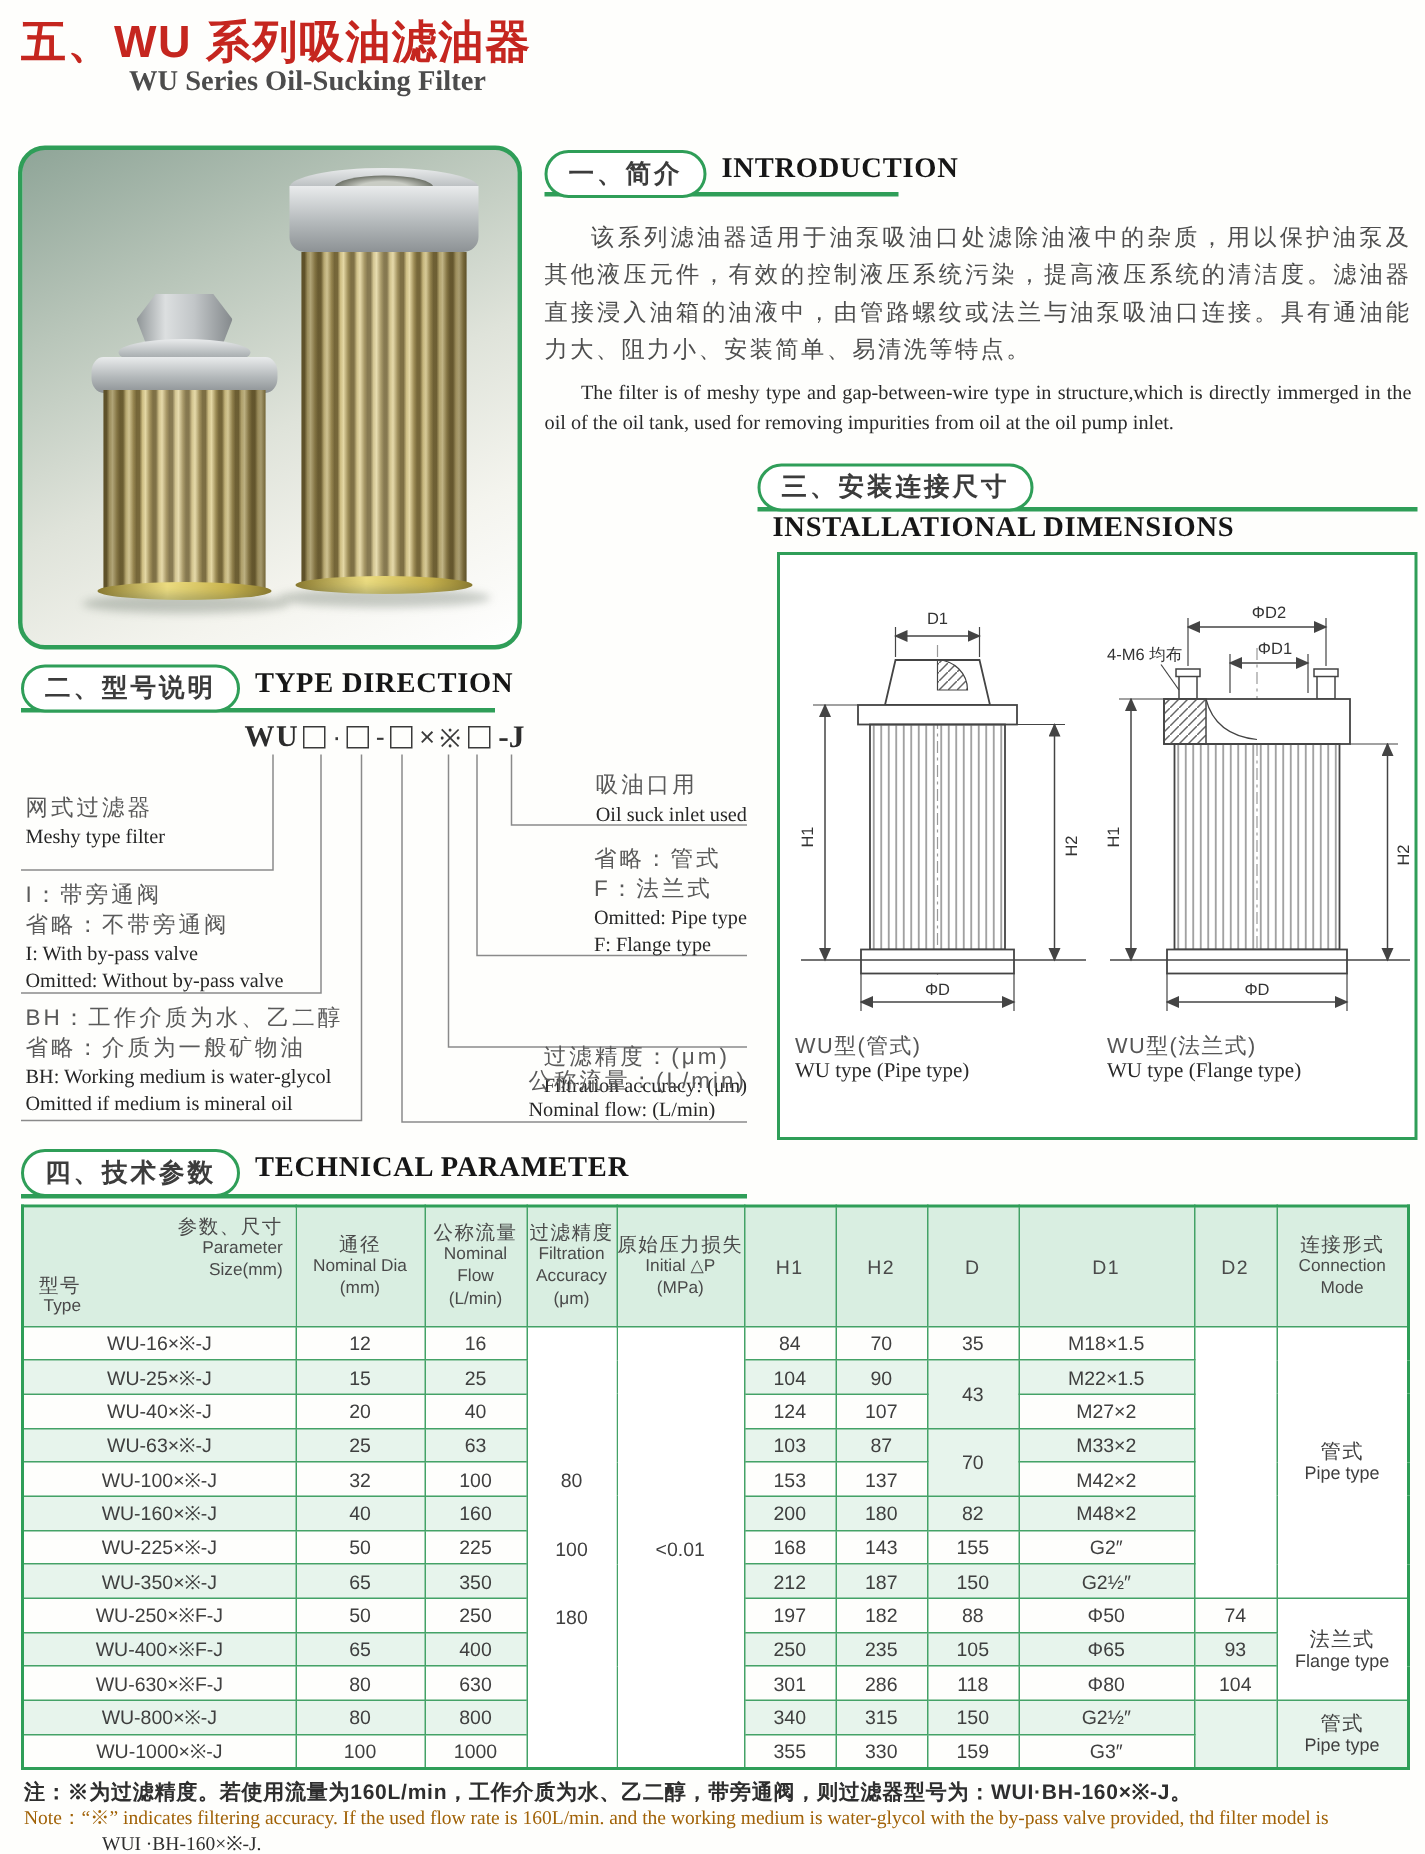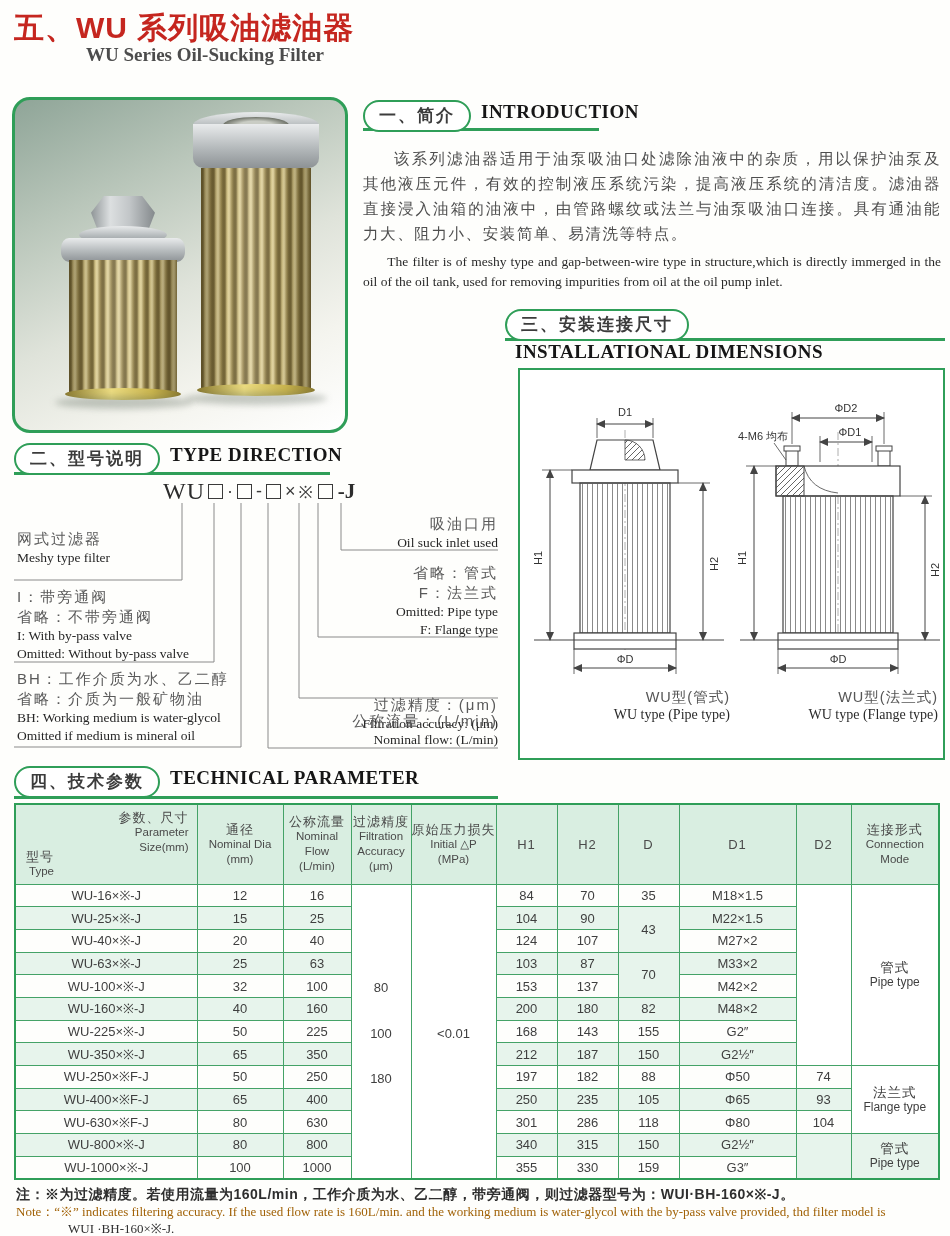--- a/index.html
+++ b/index.html
@@ -25,35 +25,35 @@
   .metal { background:linear-gradient(180deg,#e9ebec,#b4b9bb 55%,#8d9295); }
   .rim { border-radius:50%; background:linear-gradient(90deg,#8a7a30,#ecdc80 40%,#c9b44e 75%,#8a7a30); }
   .gshadow { border-radius:50%; background:rgba(80,92,80,.30); filter:blur(3px); }
 
   
   .intro-zh { position:absolute; left:363px; top:146px; width:578px; font-size:15.5px; line-height:25px; letter-spacing:1.6px; text-align:justify; text-indent:2em; color:#4e4e4e; }
   .intro-en { position:absolute; left:363px; top:252px; width:578px; font-family:"Liberation Serif", serif; font-size:13.5px; line-height:20px; color:#2a2a2a; text-indent:1.8em; text-align:justify; }
 
   
   .model-code { position:absolute; left:163px; top:477px; height:28px; display:flex; align-items:center; color:#2c2c2c; }
-  .model-code .wu { font-family:"Liberation Serif", serif; font-size:24px; font-weight:normal; letter-spacing:1px; }
+  .model-code .wu { font-family:"Liberation Serif", serif; font-size:20px; font-weight:bold; letter-spacing:1px; }
   .model-code .bx { width:15px; height:15px; border:1.5px solid #3a3a3a; margin:0 3px; }
   .model-code .sep { font-size:18px; margin:0 1px; color:#3a3a3a; }
   .model-code .star { font-size:17px; margin:0 2px; color:#3a3a3a; }
   .model-code .j { font-family:"Liberation Serif", serif; font-size:21px; font-weight:bold; margin-left:2px; }
   .td-lines { position:absolute; left:0; top:495px; }
   .tlabel { position:absolute; }
   .tlabel .zh { font-size:15px; color:#5a5a5a; letter-spacing:2px; line-height:20px; }
   .tlabel .en { font-family:"Liberation Serif", serif; font-size:13.5px; color:#262626; line-height:17.5px; }
-  .tlabel.right { right:452px; text-align:right; }
+  .tlabel.right { right:452px; text-align:left; }
 
   
   .dims-box { position:absolute; left:518px; top:368px; width:427px; height:392px; border:2px solid #2f9e58; background:#fff; }
   .dims-box svg { position:absolute; }
-  .dim-caption { position:absolute; text-align:right; width:200px; }
+  .dim-caption { position:absolute; text-align:left; width:200px; }
   .dim-caption .zh { font-size:14.5px; color:#565656; letter-spacing:1px; }
   .dim-caption .en { font-family:"Liberation Serif", serif; font-size:14px; color:#2a2a2a; }
 
   
   table.params { position:absolute; left:14px; top:803px; border-collapse:collapse; table-layout:fixed; width:924px; font-size:13px; color:#3f3f3f; }
   table.params td, table.params th { border:1px solid #44a267; padding:0; text-align:center; vertical-align:middle; font-weight:normal; line-height:15px; }
   table.params { border:2px solid #2f9e58; }
   table.params thead th { background:#d9eee1; height:80px; color:#4a4a4a; }
   table.params thead .hzh { font-size:13px; letter-spacing:1px; }
   table.params thead .hen { font-size:11.5px; }

